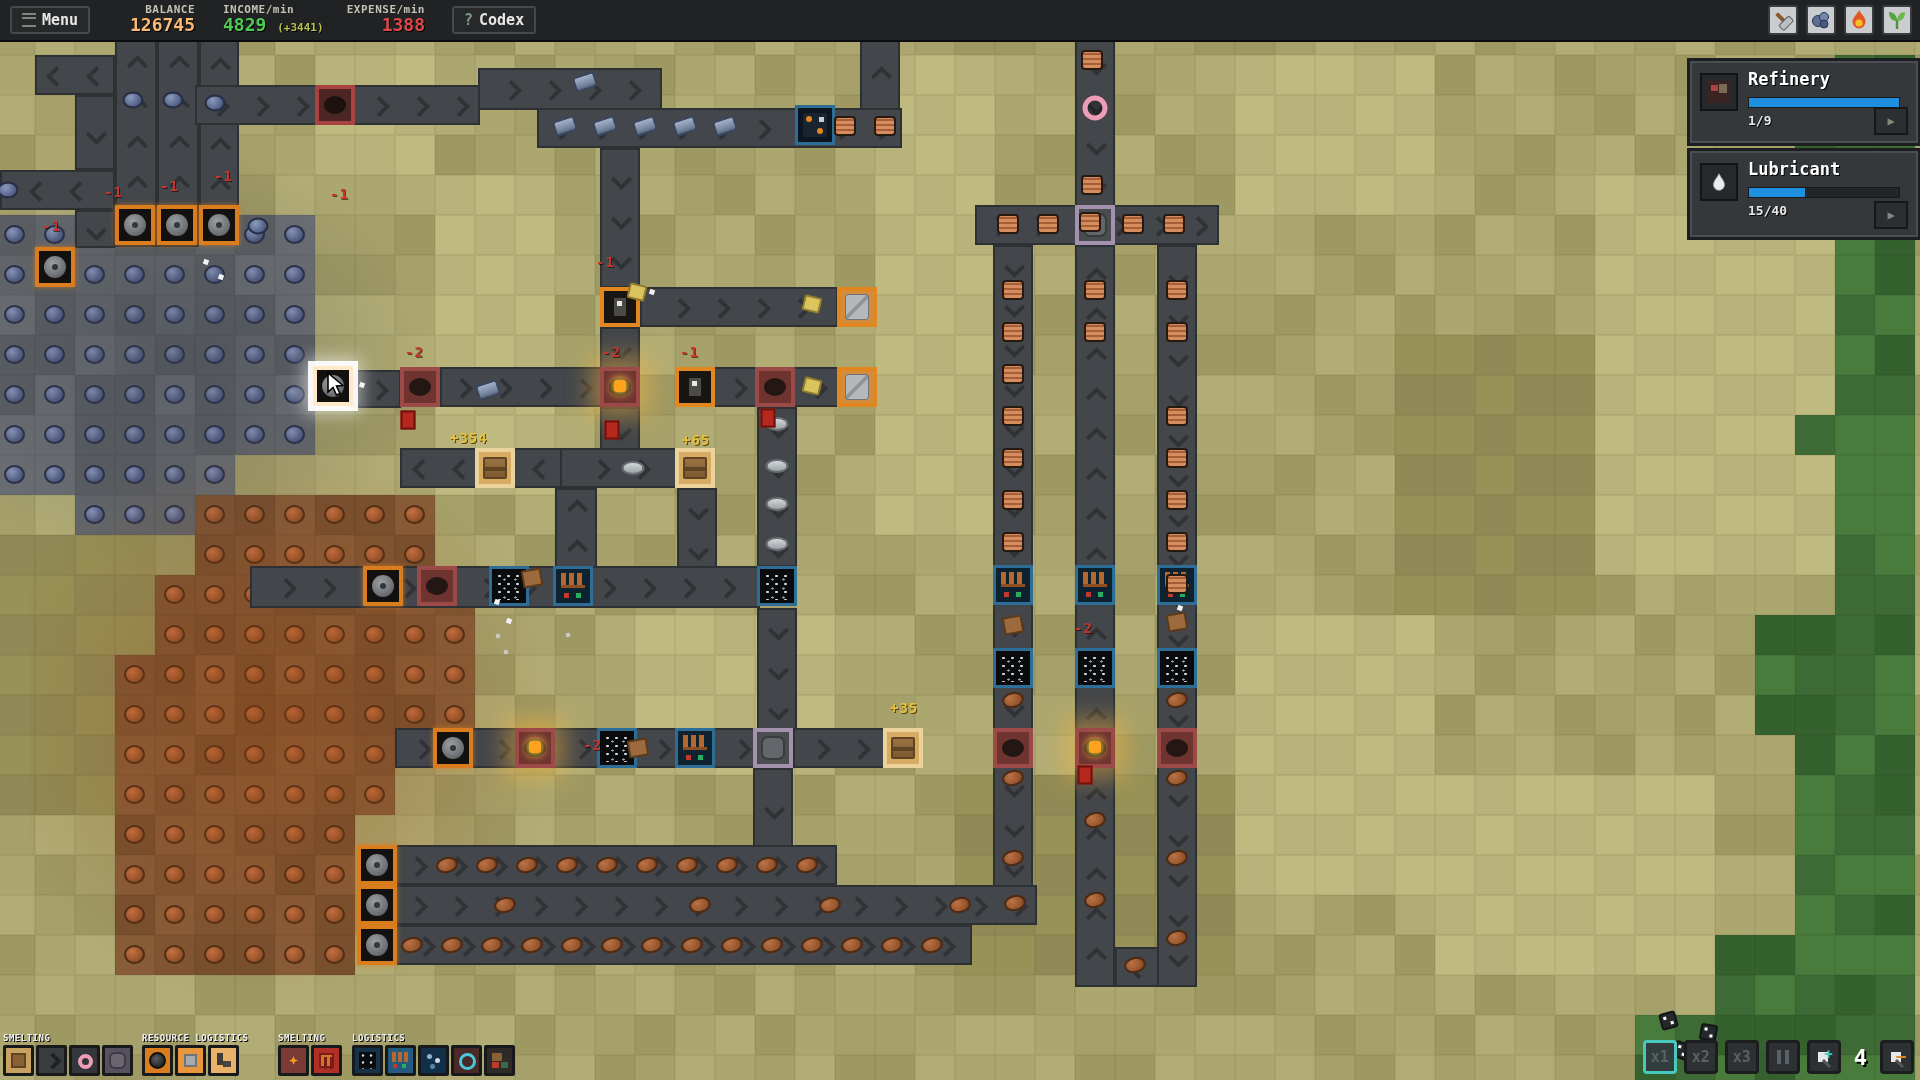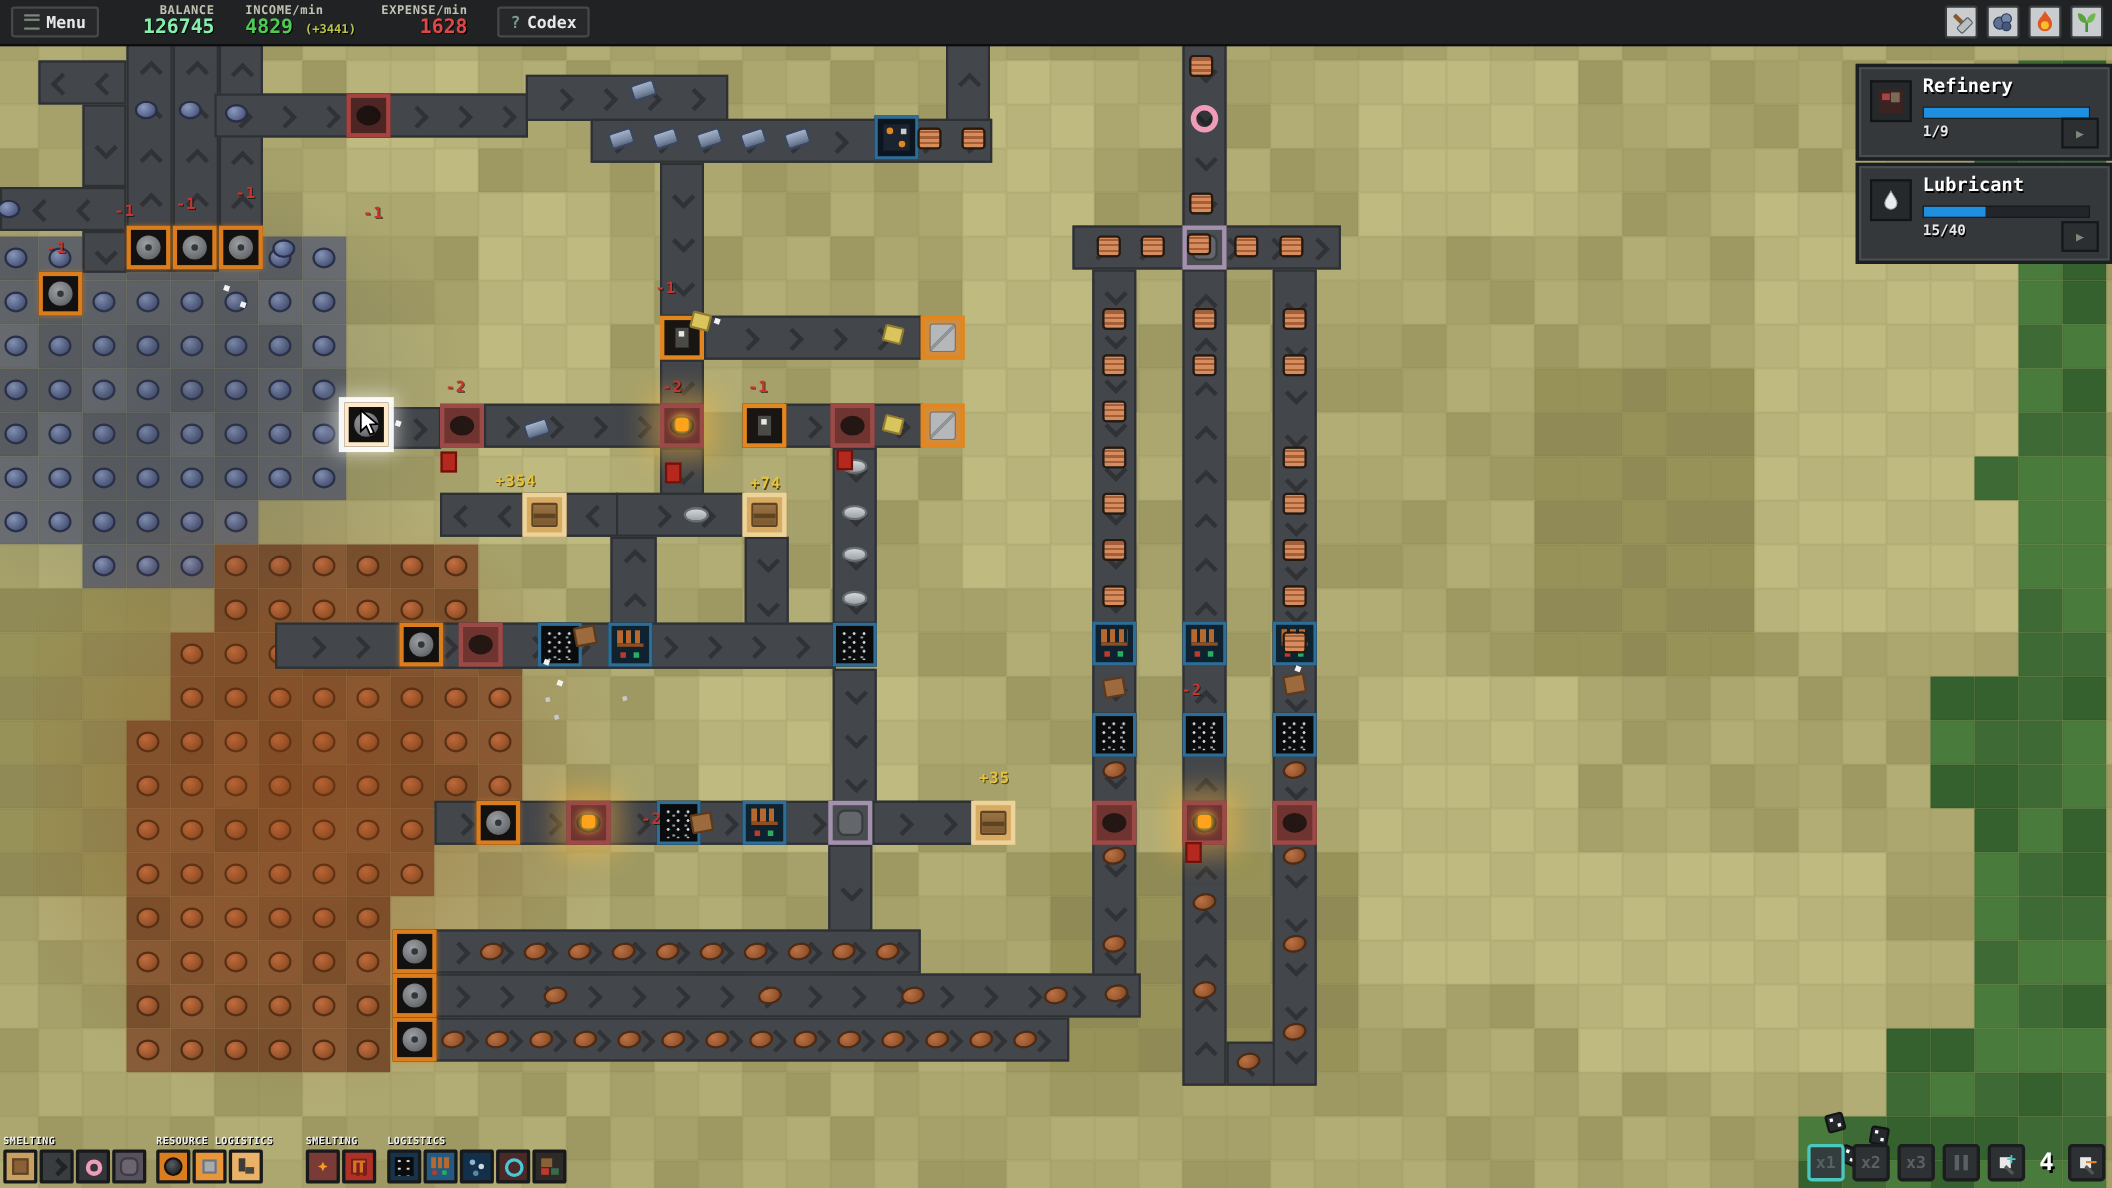--- a/index.html
+++ b/index.html
@@ -13,21 +13,21 @@
   #codex-btn{left:452px;}
   .burger{display:inline-block;width:14px;height:10px;border-top:2px solid #7a8a7a;border-bottom:2px solid #7a8a7a;position:relative;}
   .burger::after{content:"";position:absolute;left:0;top:2px;width:100%;height:2px;background:#7a8a7a;}
   .qmark{color:#7a9a8a;font-weight:bold;}
   .stat{position:absolute;top:3px;text-align:right;}
   .stat .lbl{font-size:11px;font-weight:bold;color:#c2c2b2;letter-spacing:.5px;}
   .stat .val{font-size:18px;font-weight:bold;line-height:17px;text-shadow:1px 1px 0 #000;}
   #stat-balance{left:90px;width:105px;}
   #stat-income{left:205px;width:110px;text-align:left;padding-left:18px;}
   #stat-expense{left:330px;width:95px;}
-  .v-gold{color:#86efac;} .v-green{color:#4ecb52;} .v-red{color:#e04848;}
+  .v-gold{color:#fdba74;} .v-green{color:#4ecb52;} .v-red{color:#e04848;}
   .delta{font-size:11px;color:#b9c34a;font-weight:bold;}
   .tb-icons{position:absolute;right:8px;top:5px;display:flex;gap:8px;}
   .tb-icon{width:30px;height:30px;background:#c9cdd0;border:2px solid #3a3d40;border-radius:3px;display:flex;align-items:center;justify-content:center;cursor:pointer;box-sizing:border-box;}
   
   .card{position:absolute;width:228px;background:#34383b;border:3px solid #1c1f22;box-shadow:0 0 0 2px #4a4e52 inset;z-index:40;}
   #card-0{left:1687px;top:58px;height:82px;}
   #card-1{left:1687px;top:148px;height:86px;}
   .card .cicon{position:absolute;left:10px;top:12px;width:34px;height:34px;background:#26292c;border:2px solid #121416;display:flex;align-items:center;justify-content:center;}
   .card .ctitle{position:absolute;left:58px;top:8px;color:#fff;font-size:17px;font-weight:bold;text-shadow:1px 1px 0 #000;}
   .card .track{position:absolute;left:58px;top:36px;width:150px;height:9px;background:#22262a;border:1px solid #15181a;}
@@ -2267,21 +2267,21 @@
       <div class="ft red" style="left: 104px; top: 184px;">-1</div>
       <div class="ft red" style="left: 160px; top: 178px;">-1</div>
       <div class="ft red" style="left: 214px; top: 168px;">-1</div>
       <div class="ft red" style="left: 42px; top: 218px;">-1</div>
       <div class="ft red" style="left: 330px; top: 186px;">-1</div>
       <div class="ft red" style="left: 405px; top: 344px;">-2</div>
       <div class="ft red" style="left: 602px; top: 344px;">-2</div>
       <div class="ft red" style="left: 583px; top: 737px;">-2</div>
       <div class="ft red" style="left: 1074px; top: 620px;">-2</div>
       <div class="ft yellow" style="left: 450px; top: 430px;">+354</div>
-      <div class="ft yellow" style="left: 682px; top: 432px;">+74</div>
+      <div class="ft yellow" style="left: 682px; top: 432px;">+65</div>
       <div class="ft yellow" style="left: 890px; top: 700px;">+35</div>
       <div class="die" style="left: 1660px; top: 1012px; transform: rotate(-15deg);"></div>
       <div class="die" style="left: 1700px; top: 1024px; transform: rotate(10deg);"></div>
       <div class="die" style="left: 1673px; top: 1042px; transform: rotate(22deg);"></div>
     </div>
 
 
   <svg id="cursor" width="22" height="26" viewBox="0 0 22 26">
     <path d="M2 1 L2 20 L7 15.5 L10.5 23 L14 21.5 L10.5 14 L17 13.5 Z" fill="#fff" stroke="#000" stroke-width="1.6"></path>
   </svg>
@@ -2294,21 +2294,21 @@
     <div id="stat-balance" class="stat">
       <div class="lbl">BALANCE</div>
       <div class="val v-gold">126745</div>
     </div>
     <div id="stat-income" class="stat">
       <div class="lbl">INCOME/min</div>
       <div class="val"><span class="v-green">4829</span> <span class="delta">(+3441)</span></div>
     </div>
     <div id="stat-expense" class="stat">
       <div class="lbl">EXPENSE/min</div>
-      <div class="val v-red">1628</div>
+      <div class="val v-red">1388</div>
     </div>
     <div id="codex-btn" class="tb-btn">
       <span class="qmark">?</span>
       <span>Codex</span>
     </div>
     <div class="tb-icons">
       <div class="tb-icon">
         <svg width="24" height="24" viewBox="0 0 24 24">
             <g transform="rotate(45 12 12)">
               <rect x="3" y="10" width="15" height="4" rx="1" fill="#8a5a2e"></rect>

